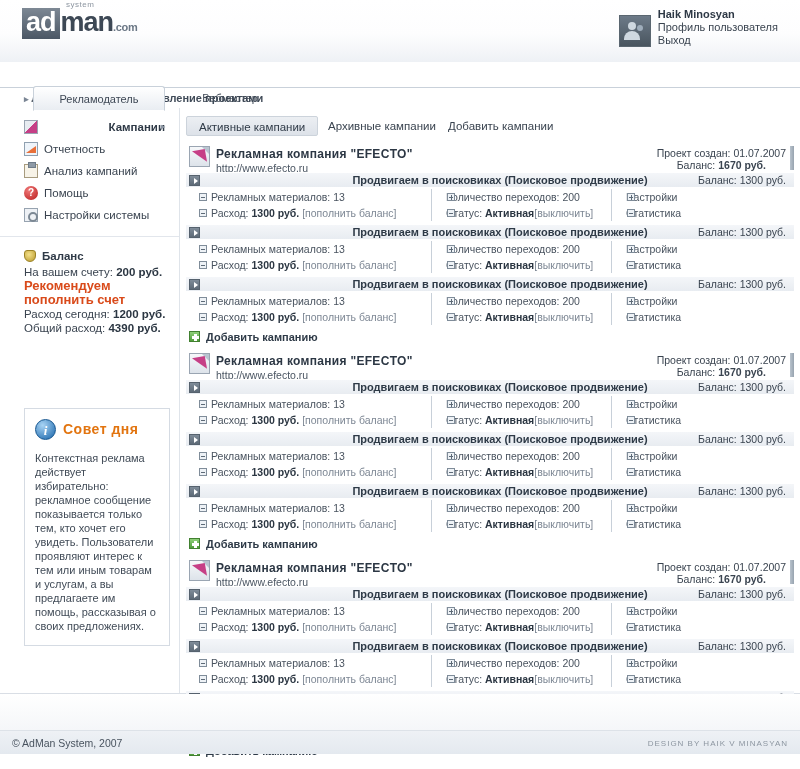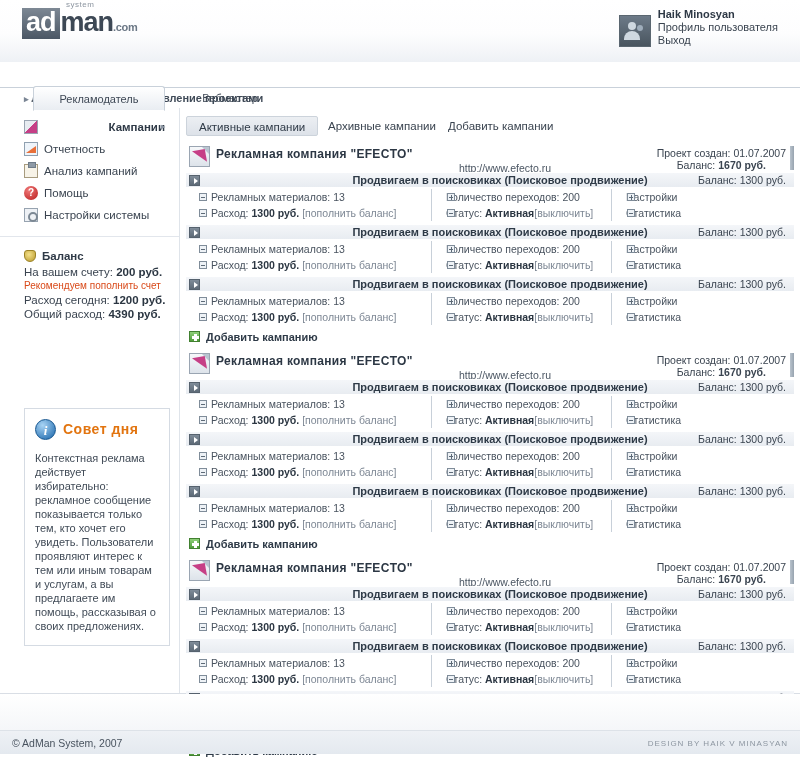--- a/index.html
+++ b/index.html
@@ -167,21 +167,21 @@
     padding:12px 0 0 24px; line-height:14px; font-size:11.5px;
   }
   .balance-title { font-weight:bold; position:relative; padding-left:18px; margin-bottom:2px; color:#2f3a47;}
   .balance-title .bag {
     position:absolute; left:0; top:1px; width:12px; height:12px;
     background:radial-gradient(circle at 40% 35%,#f4e08a,#b99a2c);
     border-radius:3px 3px 6px 6px; border:1px solid #9c8326;
   }
   .balance-row { white-space:nowrap; }
   .balance-row b { font-weight:bold; color:#2b3642; }
-  .balance-warn { color:#d94a1a; font-weight:normal; font-size:10px; }
+  .balance-warn { color:#d94a1a; font-weight:bold; font-size:13px; }
 
   
   .tipbox {
     position:absolute; left:24px; top:300px;
     width:146px;
     border:1px solid #d5dbe3;
     background:#ffffff;
     padding:10px 10px 12px 10px;
   }
   .tip-head { position:relative; padding-left:28px; height:24px; }
@@ -221,21 +221,21 @@
   .proj-icon:after {
     content:""; position:absolute; left:3px; top:3px;
     width:0;height:0;border-left:13px solid transparent;border-top:13px solid #c63f86;
     transform:rotate(-10deg);
   }
   .proj-icon:before {
     content:""; position:absolute; right:0; top:0;
     width:0;height:0;border-left:7px solid transparent;border-top:7px solid #b9c4d0;
   }
   .proj-title { font-size:12px; font-weight:bold; color:#2c3744; letter-spacing:0.3px; line-height:13px; }
-  .proj-url { font-size:10.5px; color:#4a5562; line-height:12px; margin-top:1px;text-align:center;}
+  .proj-url { font-size:10.5px; color:#4a5562; line-height:12px; margin-top:1px;}
   .proj-meta {
     position:absolute; right:8px; top:3px; text-align:center; line-height:12px; font-size:10.5px;
   }
   .proj-meta .l2 b { font-weight:bold; }
   .proj-bar {
     position:absolute; right:0; top:2px; width:4px; height:24px;
     background:linear-gradient(to right,#b9c3cd,#97a3af);
   }
 
   

